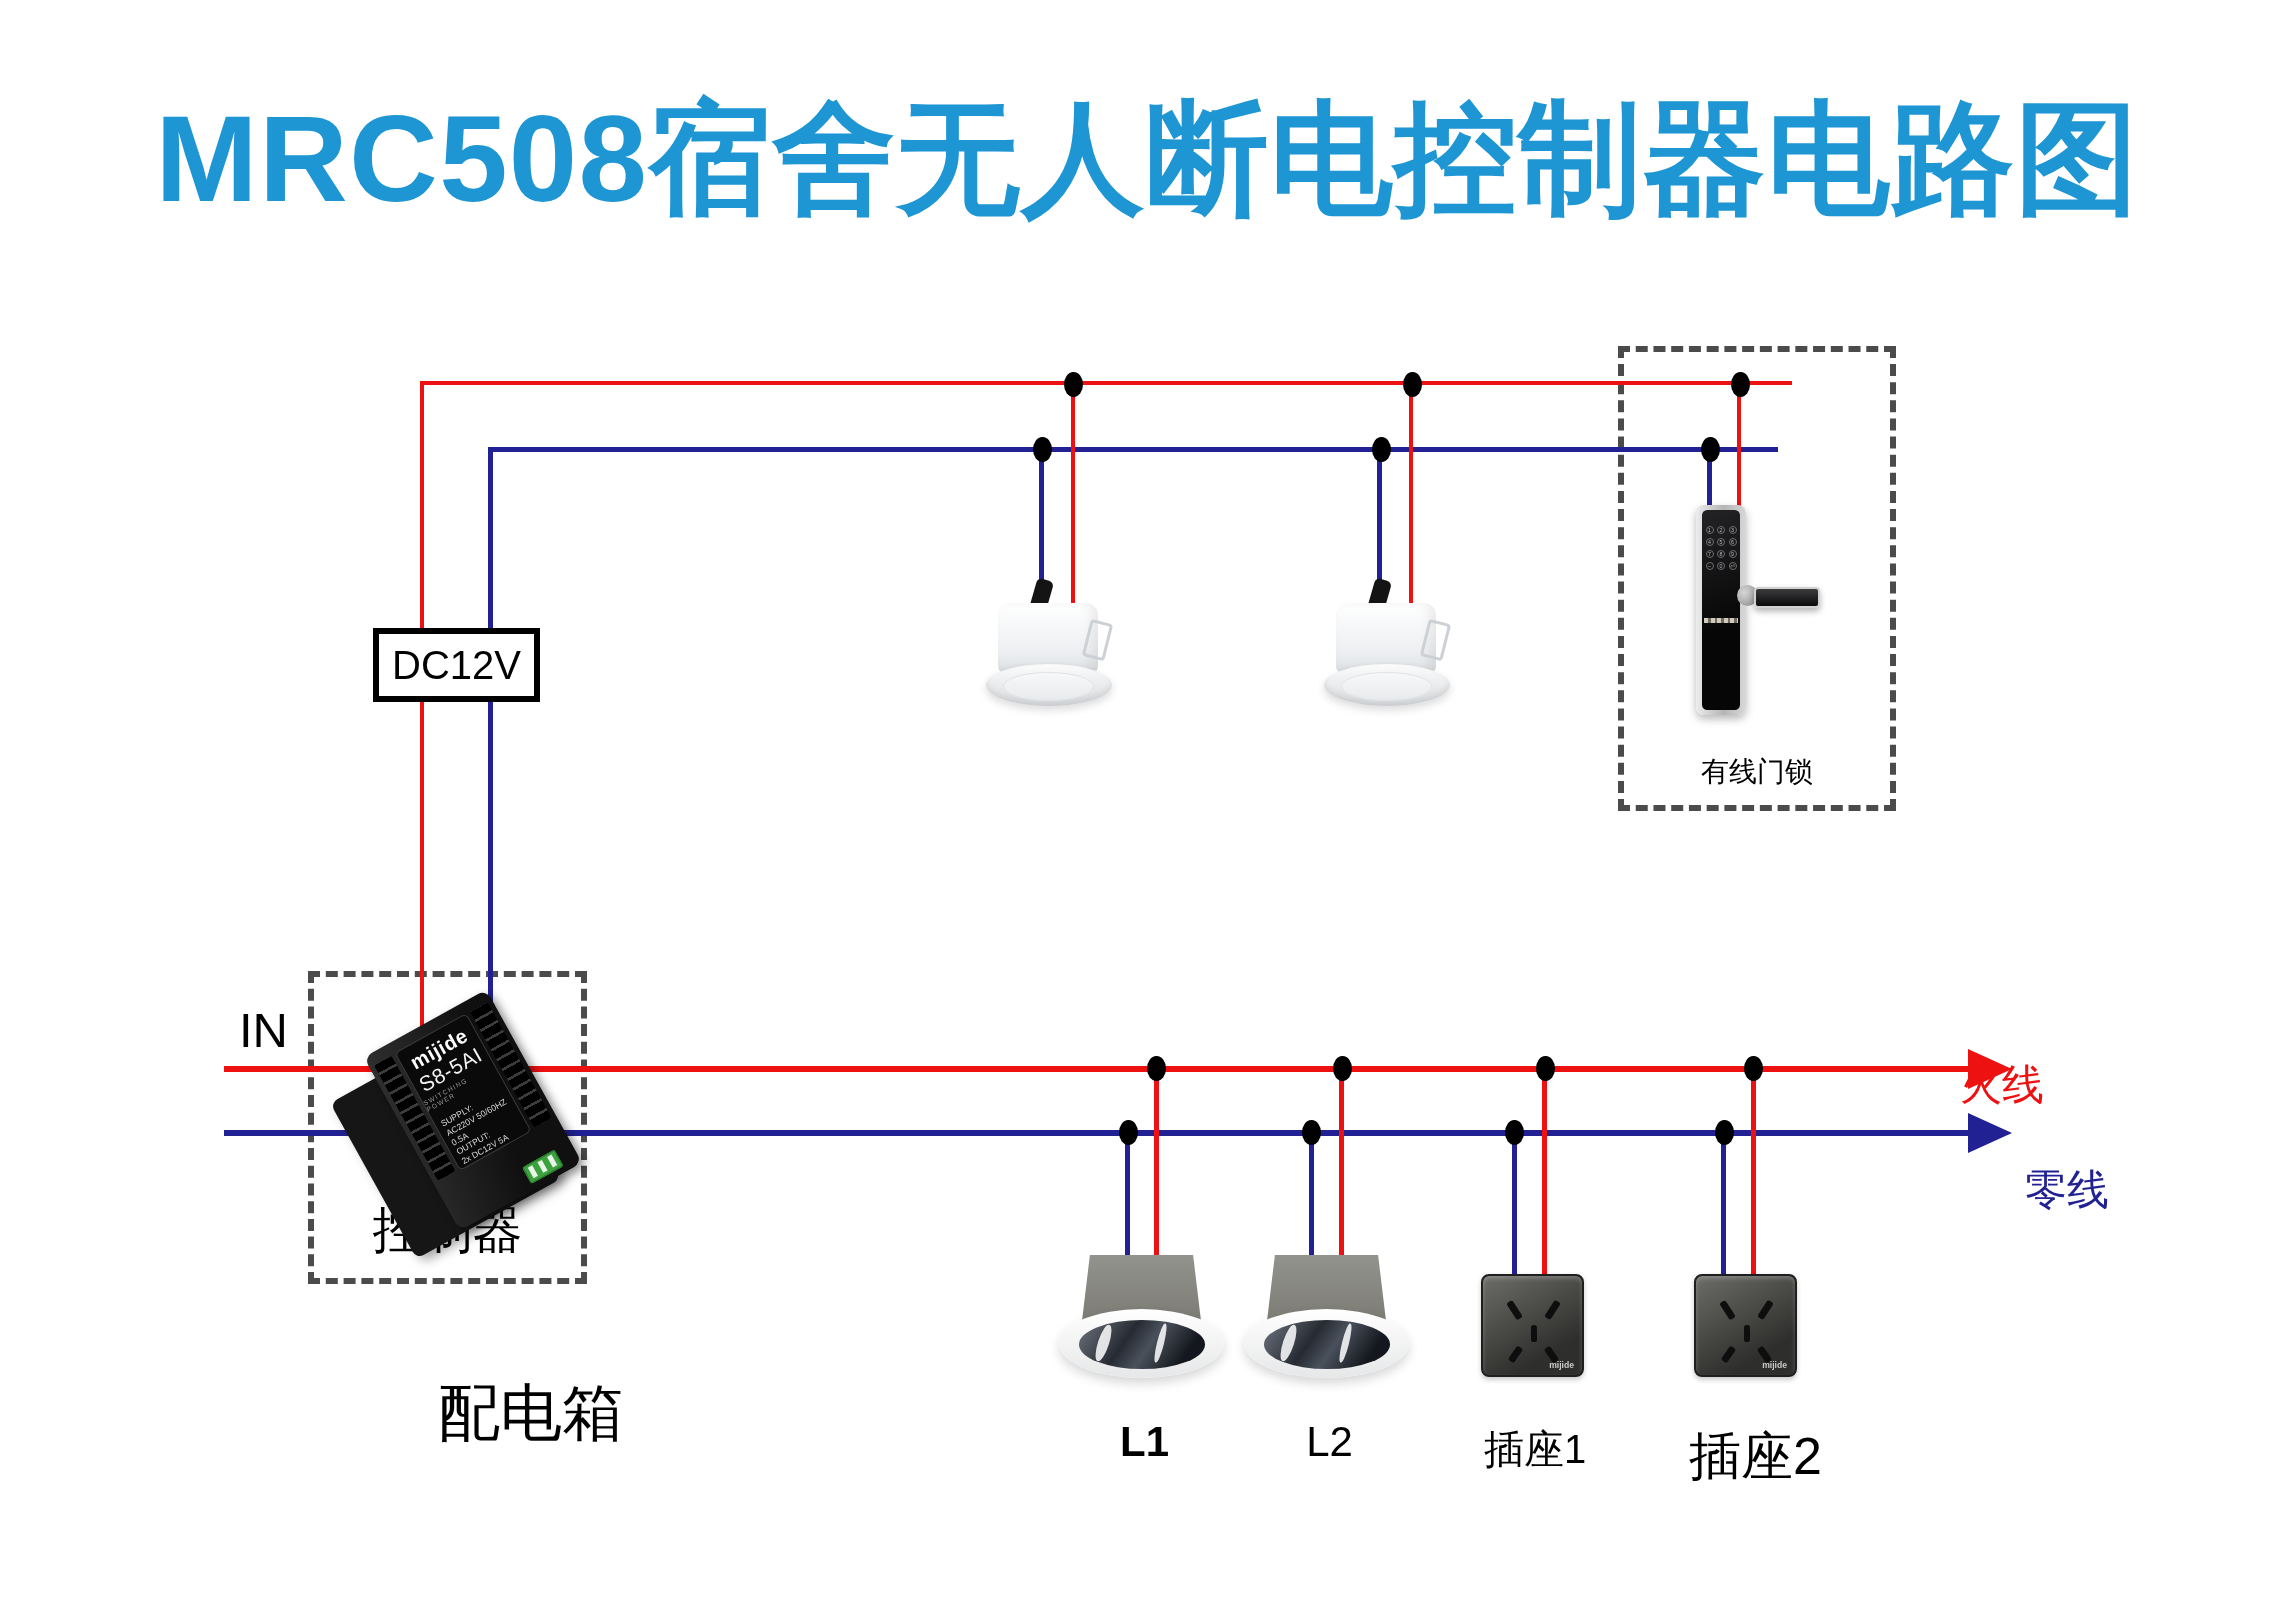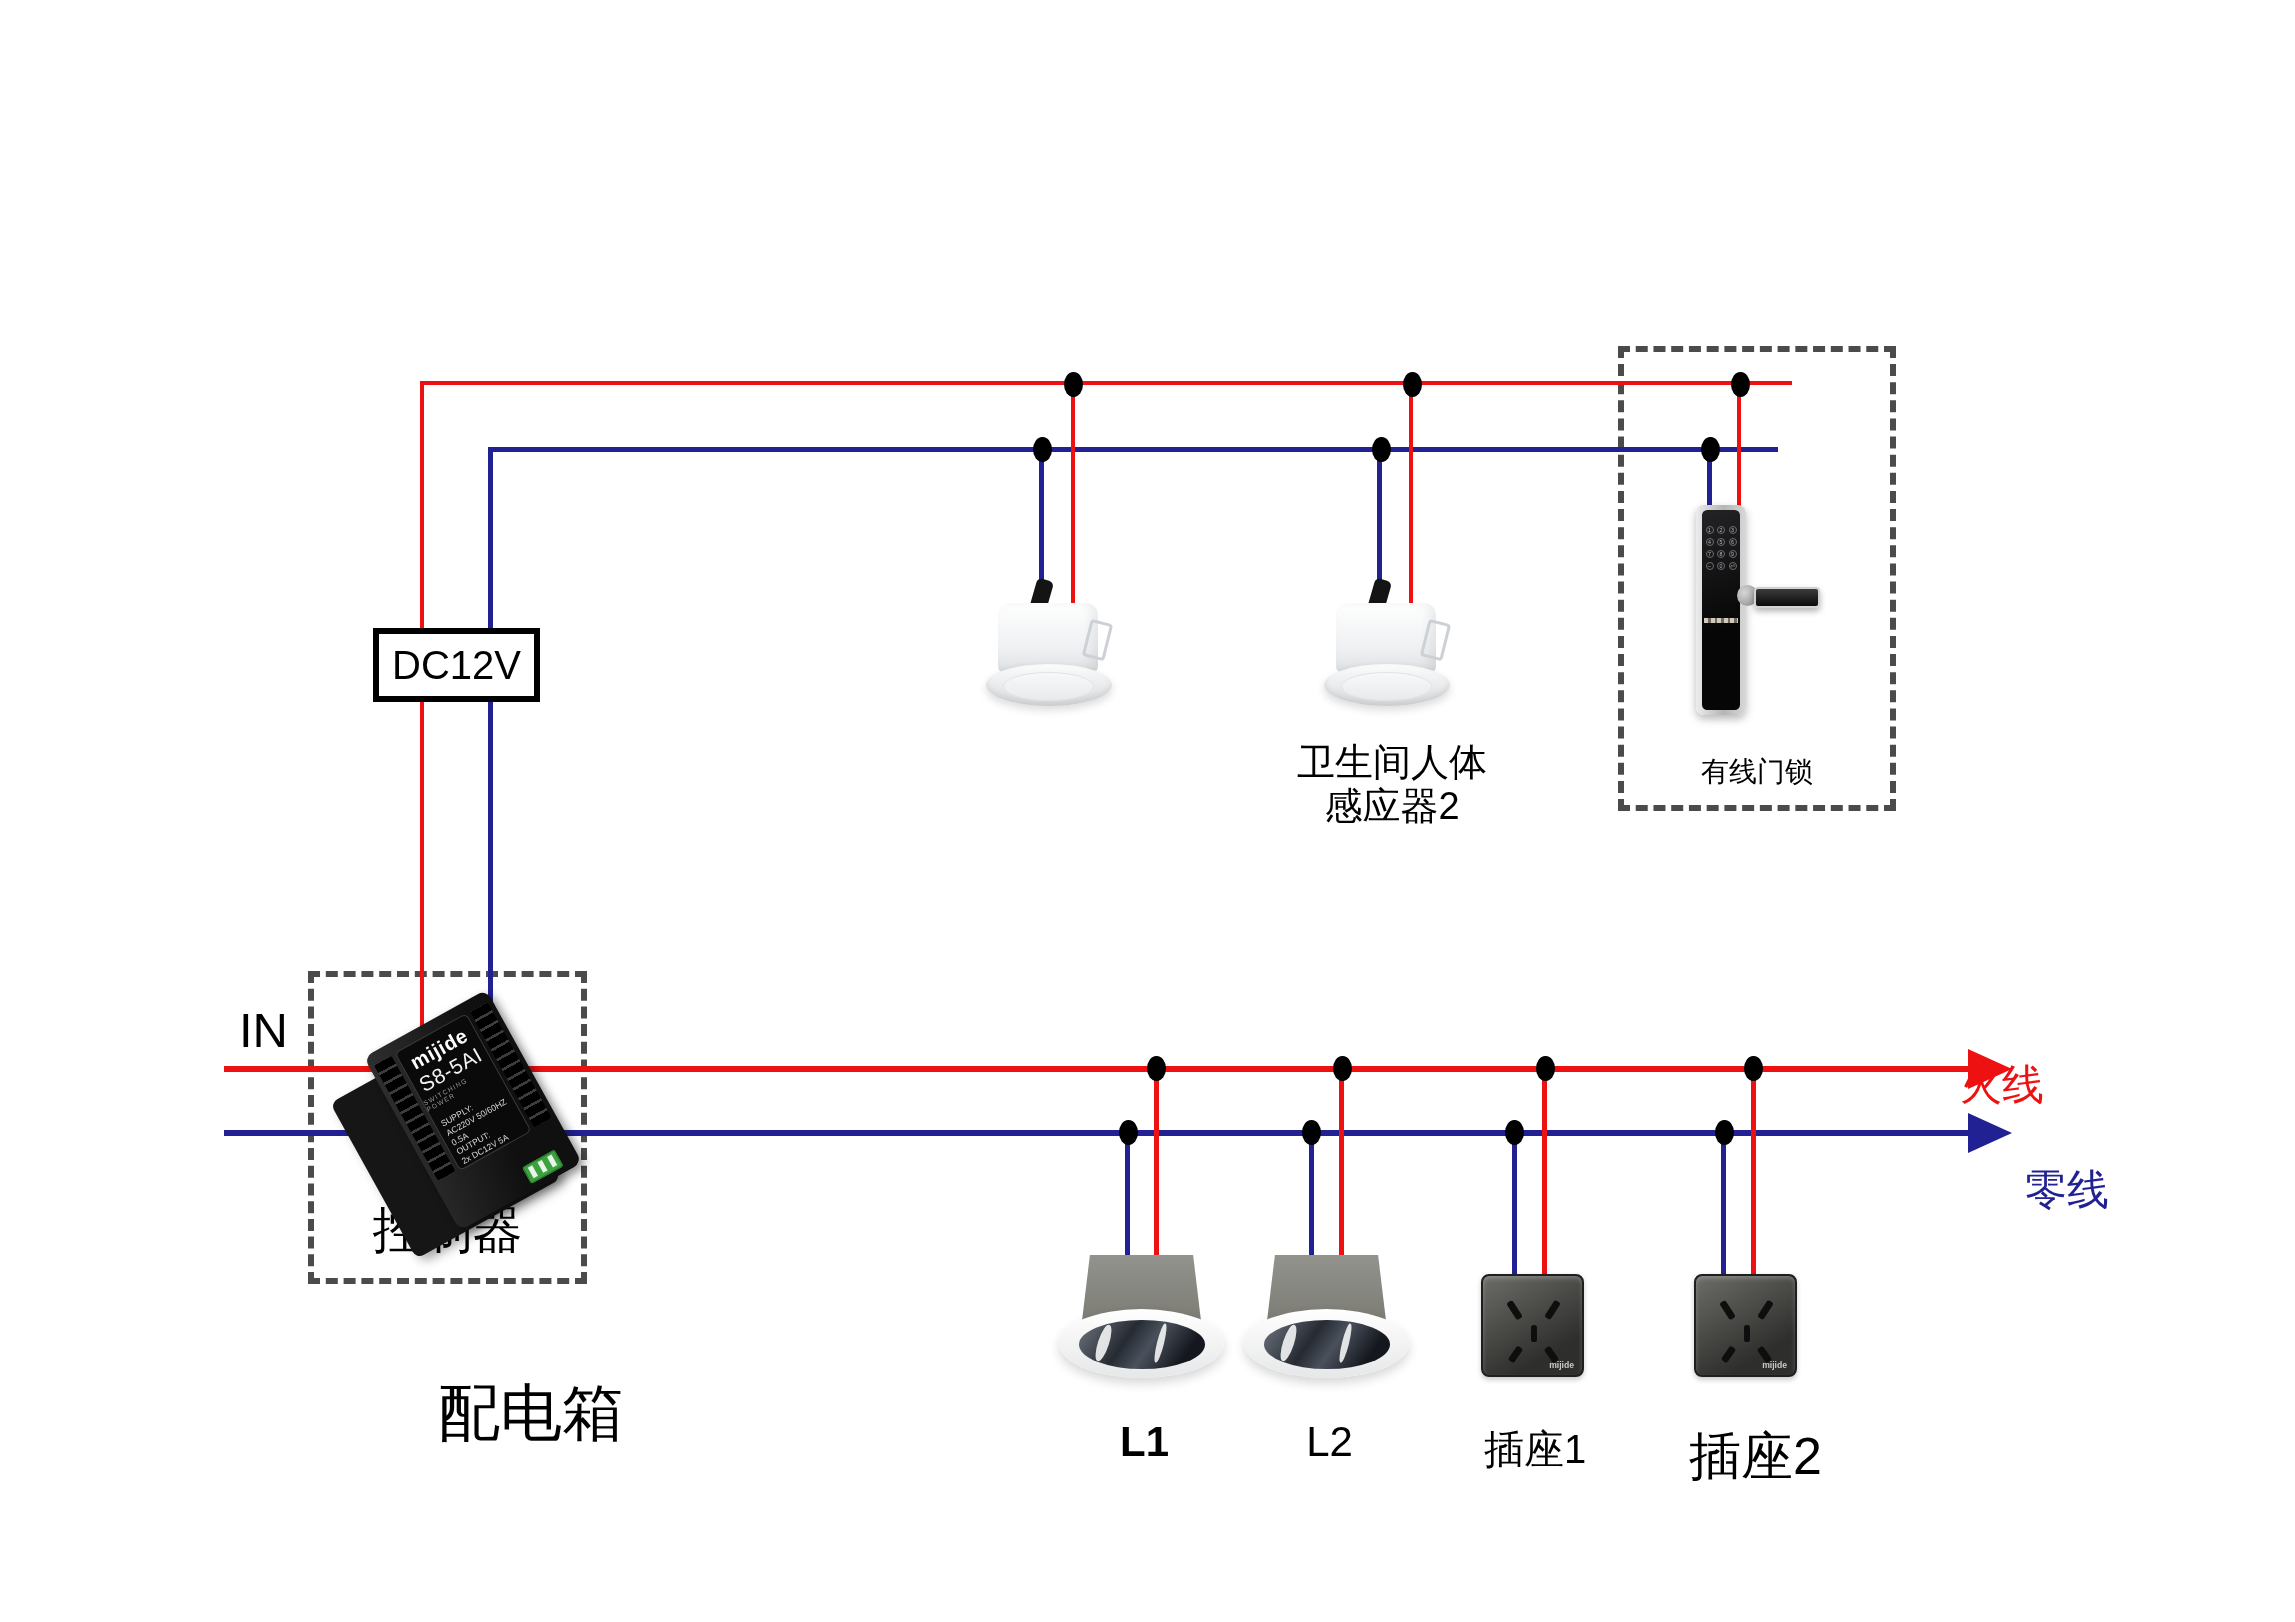--- a/index.html
+++ b/index.html
@@ -211,20 +211,21 @@
   .socket .s5{left:65px;top:70px;width:7.3px;height:17px;transform:rotate(-35deg);}
   .socket .sbrand{
     position:absolute;right:8px;bottom:5.3px;font-size:8.6px;color:#c9c9c9;font-weight:600;
   }
 </style>
 </head>
 <body>
 
 <div id="canvas">
 
+  <div class="abs title">MRC508宿舍无人断电控制器电路图</div>
 
   <div class="wire live" style="left:422px;top:381px;width:1370px;height:4px;"></div>
   <div class="wire neutral" style="left:490px;top:447px;width:1288px;height:4.6px;"></div>
   <div class="wire live" style="left:420px;top:381px;width:4px;height:653px;"></div>
   <div class="wire neutral" style="left:488px;top:447px;width:4.6px;height:586px;"></div>
 
   <div class="wire live" style="left:1071px;top:381px;width:4px;height:230px;"></div>
   <div class="wire neutral" style="left:1039px;top:447px;width:4.6px;height:144px;"></div>
 
   <div class="wire live" style="left:1409px;top:381px;width:4px;height:230px;"></div>
@@ -309,24 +310,20 @@
     <div class="face"></div>
   </div>
 
   <div class="abs sensor" style="left:1324px;top:579px;">
     <div class="tail"></div>
     <div class="bod"></div>
     <div class="clip"></div>
     <div class="ring"></div>
     <div class="face"></div>
   </div>
-  <div class="abs lbl center" style="left:1260px;top:740px;width:264px;font-size:38px;line-height:44px;">
-    <div>卫生间人体</div>
-    <div>感应器2</div>
-  </div>
 
   <div class="dashed-box" style="left:1618px;top:346px;width:278px;height:465px;"></div>
 
   <div class="abs lock">
     <div class="plate"></div>
     <div class="panel"></div>
     <div class="keys">
         <i>1</i>
         <i>2</i>
         <i>3</i>

